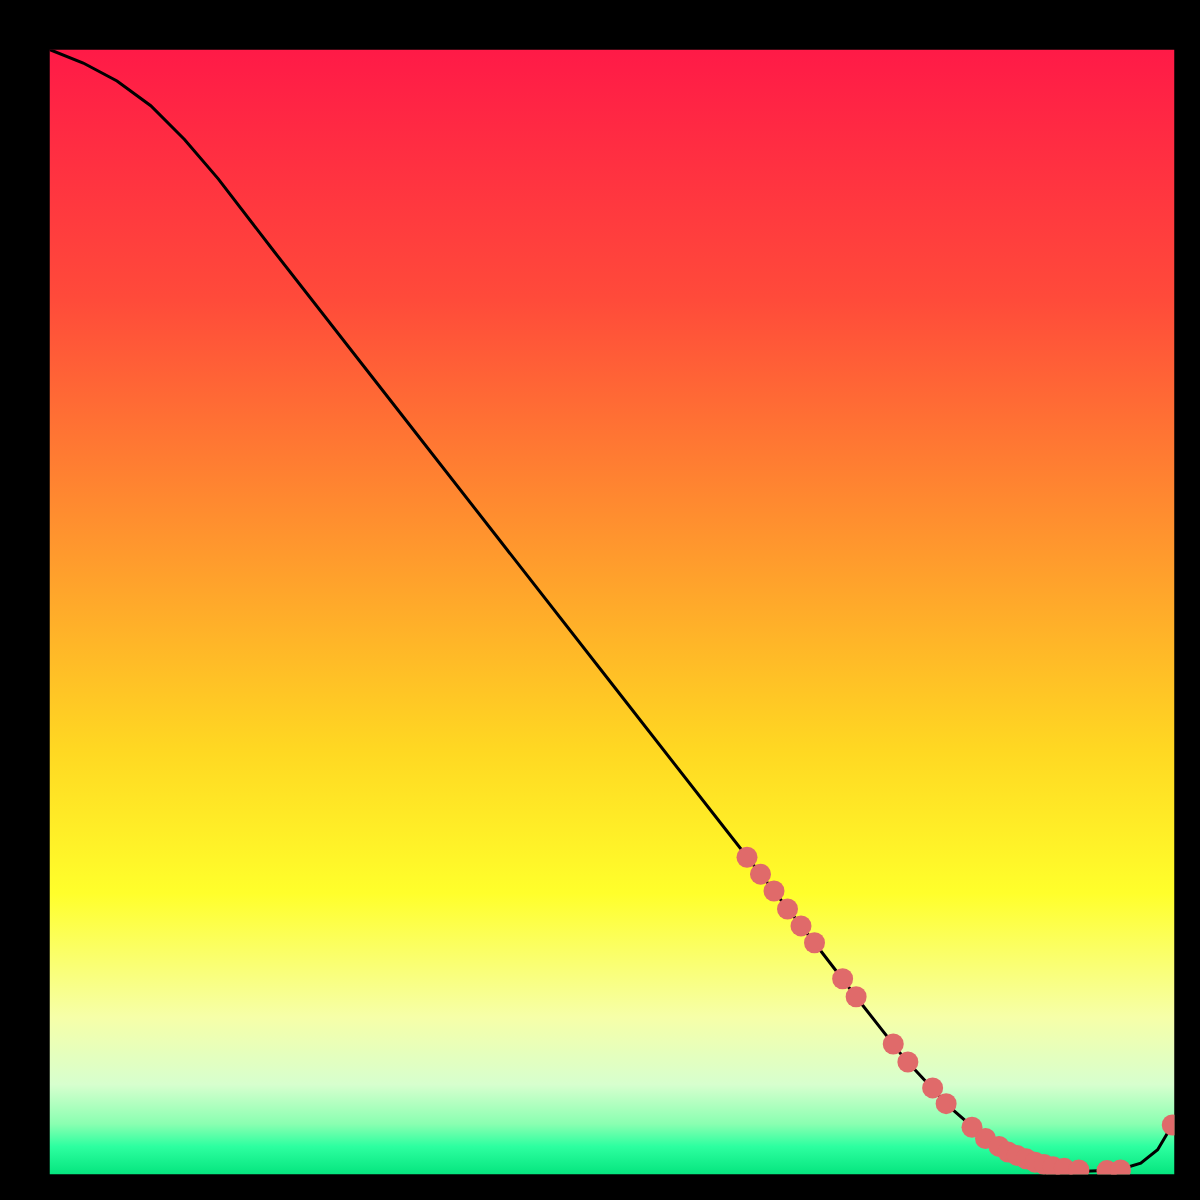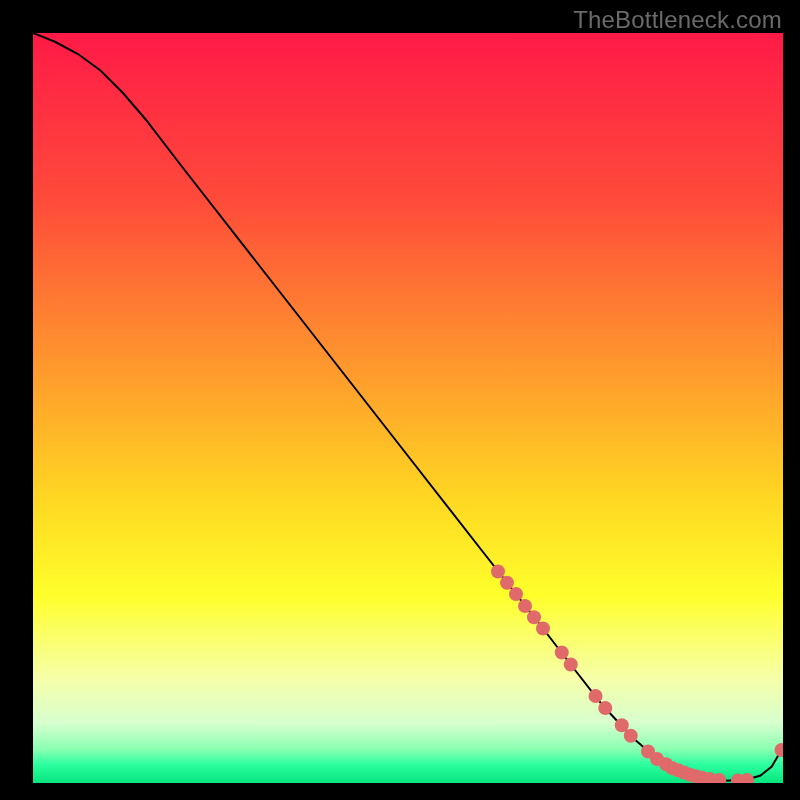--- a/index.html
+++ b/index.html
@@ -33,21 +33,20 @@
     font-weight: 400;
     letter-spacing: 0.2px;
     user-select: none;
   }
   svg { display: block; }
 </style>
 </head>
 <body>
 
 <div class="stage">
-  <div class="watermark">TheBottleneck.com</div>
 
   <div class="plot">
     <svg id="chart-svg" width="750" height="750" viewBox="0 0 750 750">
       <defs>
         <linearGradient id="bg-grad" x1="0" y1="0" x2="0" y2="1">
             <stop offset="0%" stop-color="#ff1a47"></stop>
             <stop offset="22%" stop-color="#ff4a3a"></stop>
             <stop offset="45%" stop-color="#ff9a2d"></stop>
             <stop offset="62%" stop-color="#ffd722"></stop>
             <stop offset="75%" stop-color="#ffff2b"></stop>

